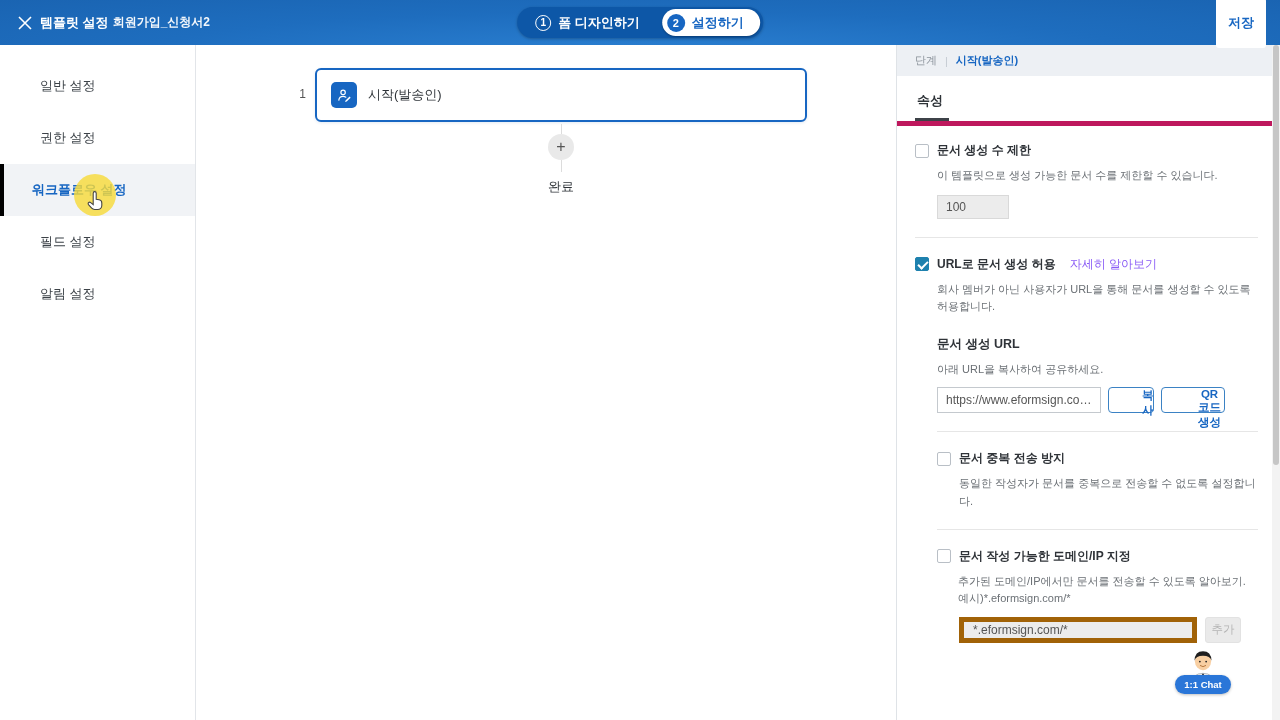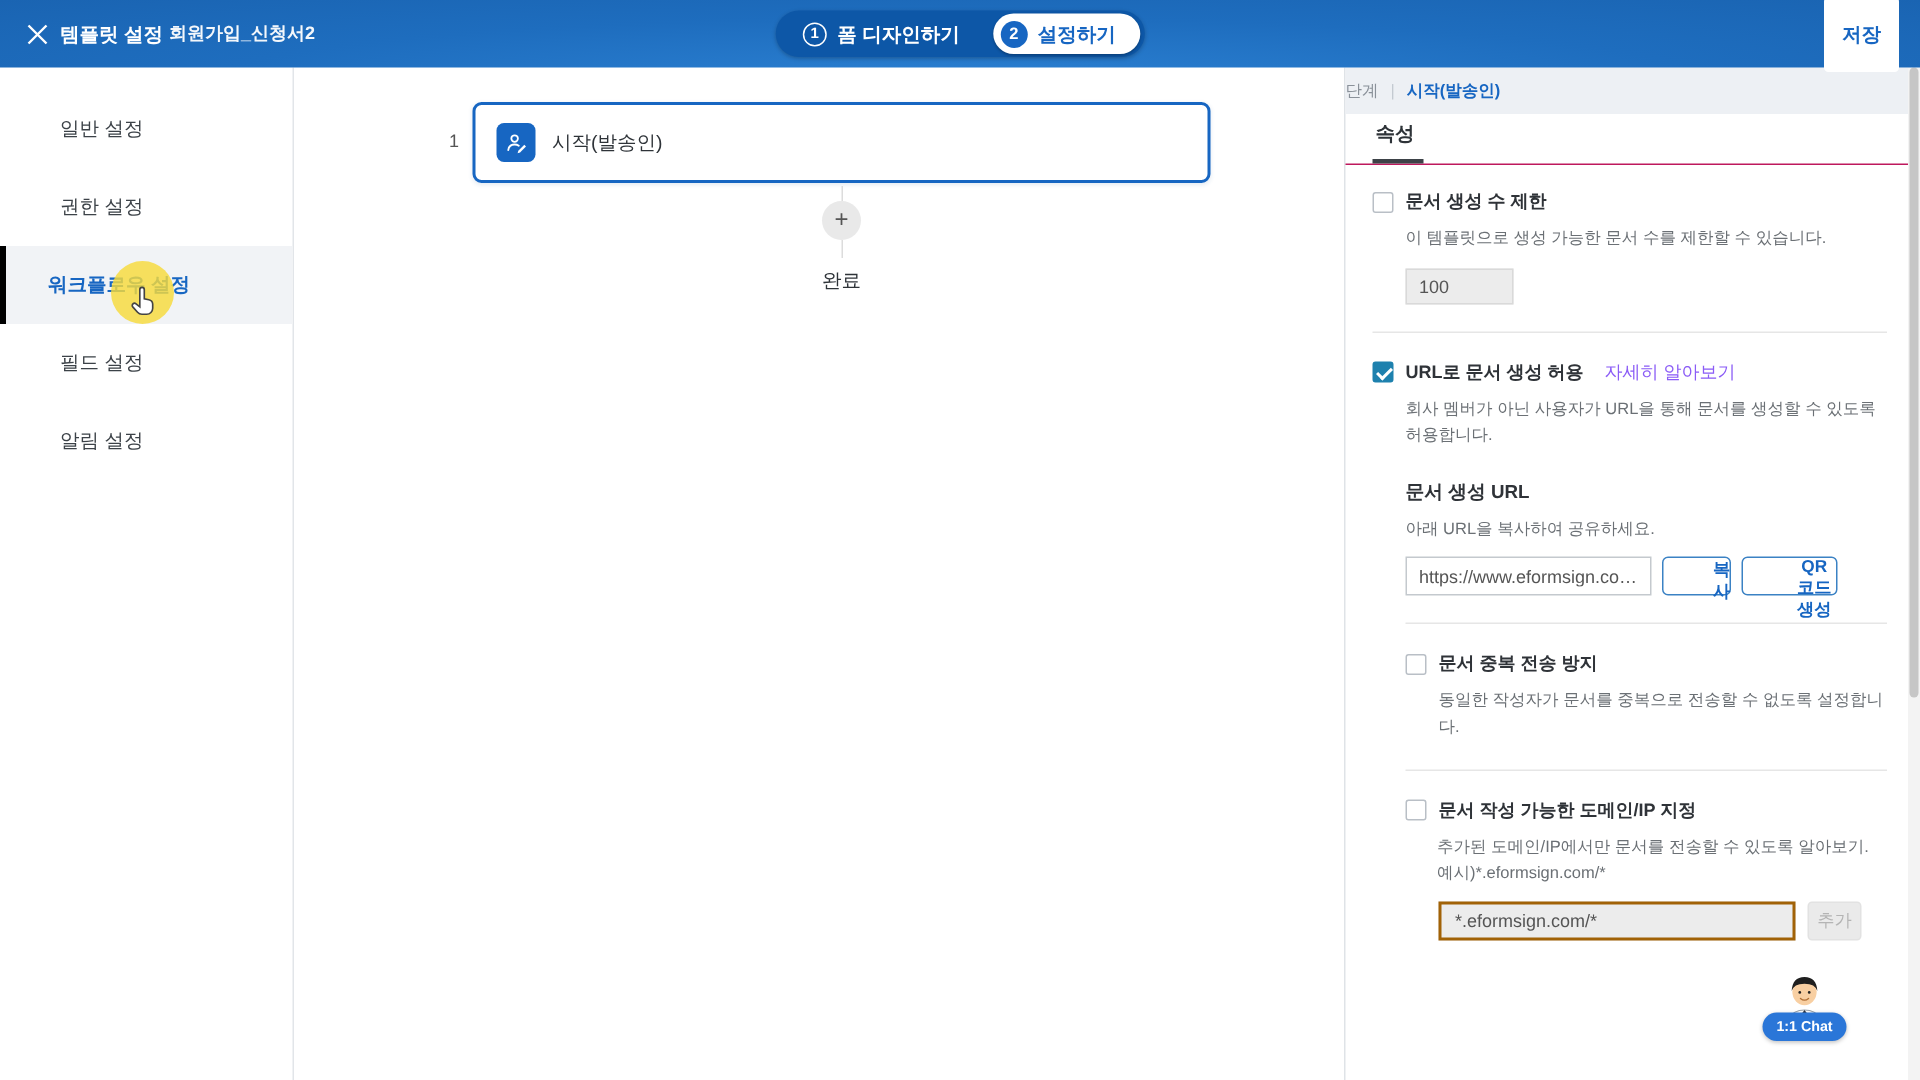--- a/index.html
+++ b/index.html
@@ -55,25 +55,25 @@
   .wf-line2 { top:115px; height:12px; }
   .wf-plus { position:absolute; left:365px; top:89px; transform:translateX(-50%);
     width:26px; height:26px; border-radius:50%; background:#e9e9e9; color:#555;
     display:flex; align-items:center; justify-content:center; font-size:16px; cursor:pointer; }
   .wf-end { position:absolute; left:365px; top:133px; transform:translateX(-50%);
     font-size:13px; color:#2e3338; }
 
   
   .panel { position:relative; width:384px; background:#fff; border-left:1px solid #dfe3e7; }
   .breadcrumb { height:31px; background:#edf0f4; display:flex; align-items:center;
-    gap:8px; font-size:11px; }
+    padding-left:18px; gap:8px; font-size:11px; }
   .bc-level { color:#8a9199; }
   .bc-sep { color:#c4cad1; }
   .bc-current { color:#1766c2; font-weight:700; cursor:pointer; }
-  .tab-row { padding:4px 0 0 18px; border-bottom:1px solid #be185d; }
+  .tab-row { padding:15px 0 0 18px; border-bottom:5px solid #be185d; }
   .tab { display:inline-block; font-size:13px; font-weight:700; color:#2e3338;
     padding:0 6px 8px 2px; border-bottom:3px solid #3d4248; cursor:pointer; }
   .panel-content { padding:16px 22px 0 18px; }
 
   .chk-row { display:flex; align-items:center; gap:8px; }
   .checkbox { position:relative; width:14px; height:14px; border:1px solid #b9bfc6;
     border-radius:2px; background:#fff; flex:none; cursor:pointer; }
   .checkbox[data-checked="true"] { background:#1e81ae; border-color:#1e81ae; }
   .checkbox[data-checked="true"]::after { content:""; position:absolute; left:4px; top:1px;
     width:4px; height:8px; border:solid #fff; border-width:0 2px 2px 0; transform:rotate(45deg); }
@@ -92,21 +92,21 @@
   .limit-input { width:72px; height:24px; background:#ececec; border:1px solid #d9d9d9;
     padding:0 8px; margin:10px 0 0 22px; }
   .url-row { display:flex; align-items:center; gap:7px; margin-top:9px; }
   .url-input { width:164px; height:26px; background:#fff; border:1px solid #c4c9ce;
     padding:0 8px; text-overflow:ellipsis; }
   .btn-outline { height:26px; background:#fff; border:1px solid #3b82c4; border-radius:4px;
     color:#1766c2; font-size:11.5px; font-weight:700; cursor:pointer; font-family:inherit;padding-left:33px; }
   .copy-btn { width:46px; }
   .qr-btn { width:64px; }
   .domain-row { display:flex; align-items:center; gap:8px; margin-top:9px; }
-  .domain-input { width:238px; height:26px; background:#ececec; border:2px solid #a16207;
+  .domain-input { width:238px; height:26px; background:#ececec; border:5px solid #a16207;
     padding:0 9px; color:#777; font-size:12.5px; }
   .add-btn { width:36px; height:26px; background:#eaeaea; border:1px solid #e2e2e2;
     border-radius:3px; color:#b4b4b4; font-size:11.5px; font-family:inherit; }
   .sect { margin-top:20px; }
 
   .panel-scrollbar { position:absolute; right:0; top:0; width:8px; height:100%; background:#f3f3f3; }
   .panel-scrollbar .thumb { position:absolute; top:0; left:1px; width:6px; height:420px;
     background:#c6c6c6; border-radius:3px; cursor:pointer; }
 
   

